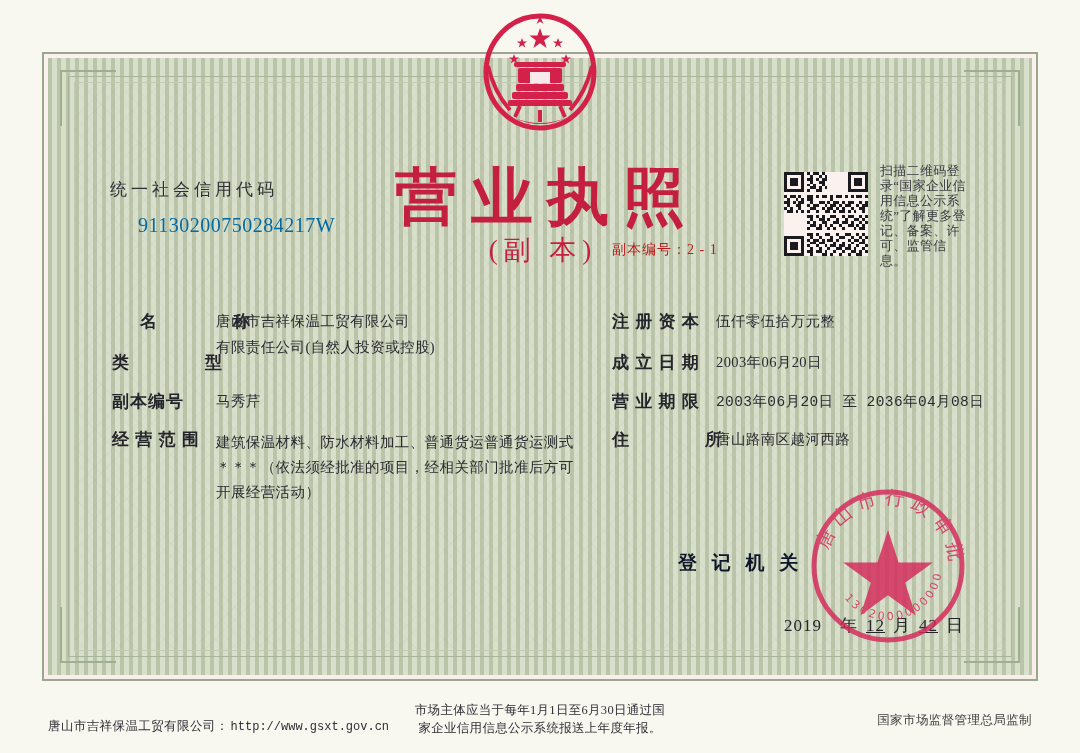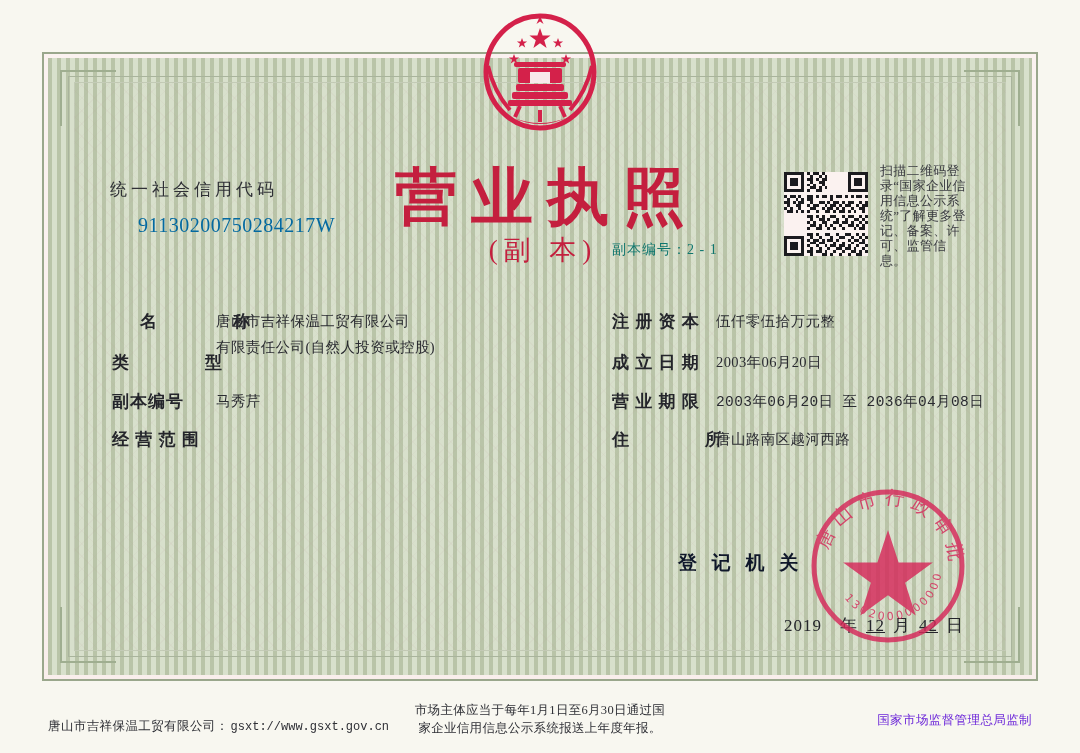--- a/index.html
+++ b/index.html
@@ -102,21 +102,21 @@
     font-size: 27px;
     letter-spacing: 6px;
     color: #c41f3e;
     text-indent: 6px;
   }
   .copy-no {
     position: absolute;
     left: 612px;
     top: 241px;
     font-size: 14px;
-    color: #0f766e;
+    color: #b91c1c;
     letter-spacing: 1px;
   }
   .uscc-label {
     position: absolute;
     left: 110px;
     top: 178px;
     font-size: 17px;
     letter-spacing: 4px;
     color: #2f3036;
   }
@@ -244,21 +244,21 @@
     font-size: 12.5px;
     color: #2e2f35;
     line-height: 18px;
     letter-spacing: .3px;
   }
   .footer-right {
     position: absolute;
     right: 48px;
     bottom: 24px;
     font-size: 12.5px;
-    color: #6d28d9;
+    color: #404040;
     letter-spacing: .4px;
   }
 </style>
 </head>
 <body>
 
 <div class="license">
 
   <div class="frame-outer"></div>
   <div class="frame-band"></div>
@@ -498,20 +498,21 @@
   <div class="field-label l1 lbl-sp3">名　　称</div>
   <div class="field-value v1">唐山市吉祥保温工贸有限公司</div>
 
   <div class="field-label l2 lbl-sp3">类　　型</div>
   <div class="field-value v2">有限责任公司(自然人投资或控股)</div>
 
   <div class="field-label l3">副本编号</div>
   <div class="field-value v3">马秀芹</div>
 
   <div class="field-label l4">经 营 范 围</div>
+  <div class="field-value v4 wrap">建筑保温材料、防水材料加工、普通货运普通货运测式＊＊＊（依法须经批准的项目，经相关部门批准后方可开展经营活动）</div>
 
   <div class="field-label r1">注 册 资 本</div>
   <div class="field-value rv1">伍仟零伍拾万元整</div>
 
   <div class="field-label r2">成 立 日 期</div>
   <div class="field-value rv2">2003年06月20日</div>
 
   <div class="field-label r3">营 业 期 限</div>
   <div class="field-value rv3">2003年06月20日 至 2036年04月08日</div>
 
@@ -535,21 +536,21 @@
         <textPath href="#sealBottomArc" startOffset="20%">1302000000000</textPath>
       </text>
     </g>
   </svg>
 
   <div class="date-line">
     <span class="y">2019</span><span>年</span><span class="sep">12</span><span>月</span><span class="sep">42</span><span>日</span>
   </div>
 
   <div class="footer-left">
-    <span>唐山市吉祥保温工贸有限公司：</span><span class="url">gsxt://www.gsxt.gov.cn</span>
+    <span>唐山市吉祥保温工贸有限公司：</span><span class="url">http://www.gsxt.gov.cn</span>
   </div>
   <div class="footer-center">
     <div>市场主体应当于每年1月1日至6月30日通过国</div>
     <div>家企业信用信息公示系统报送上年度年报。</div>
   </div>
   <div class="footer-right">国家市场监督管理总局监制</div>
 
 </div>
 
 </body></html>

